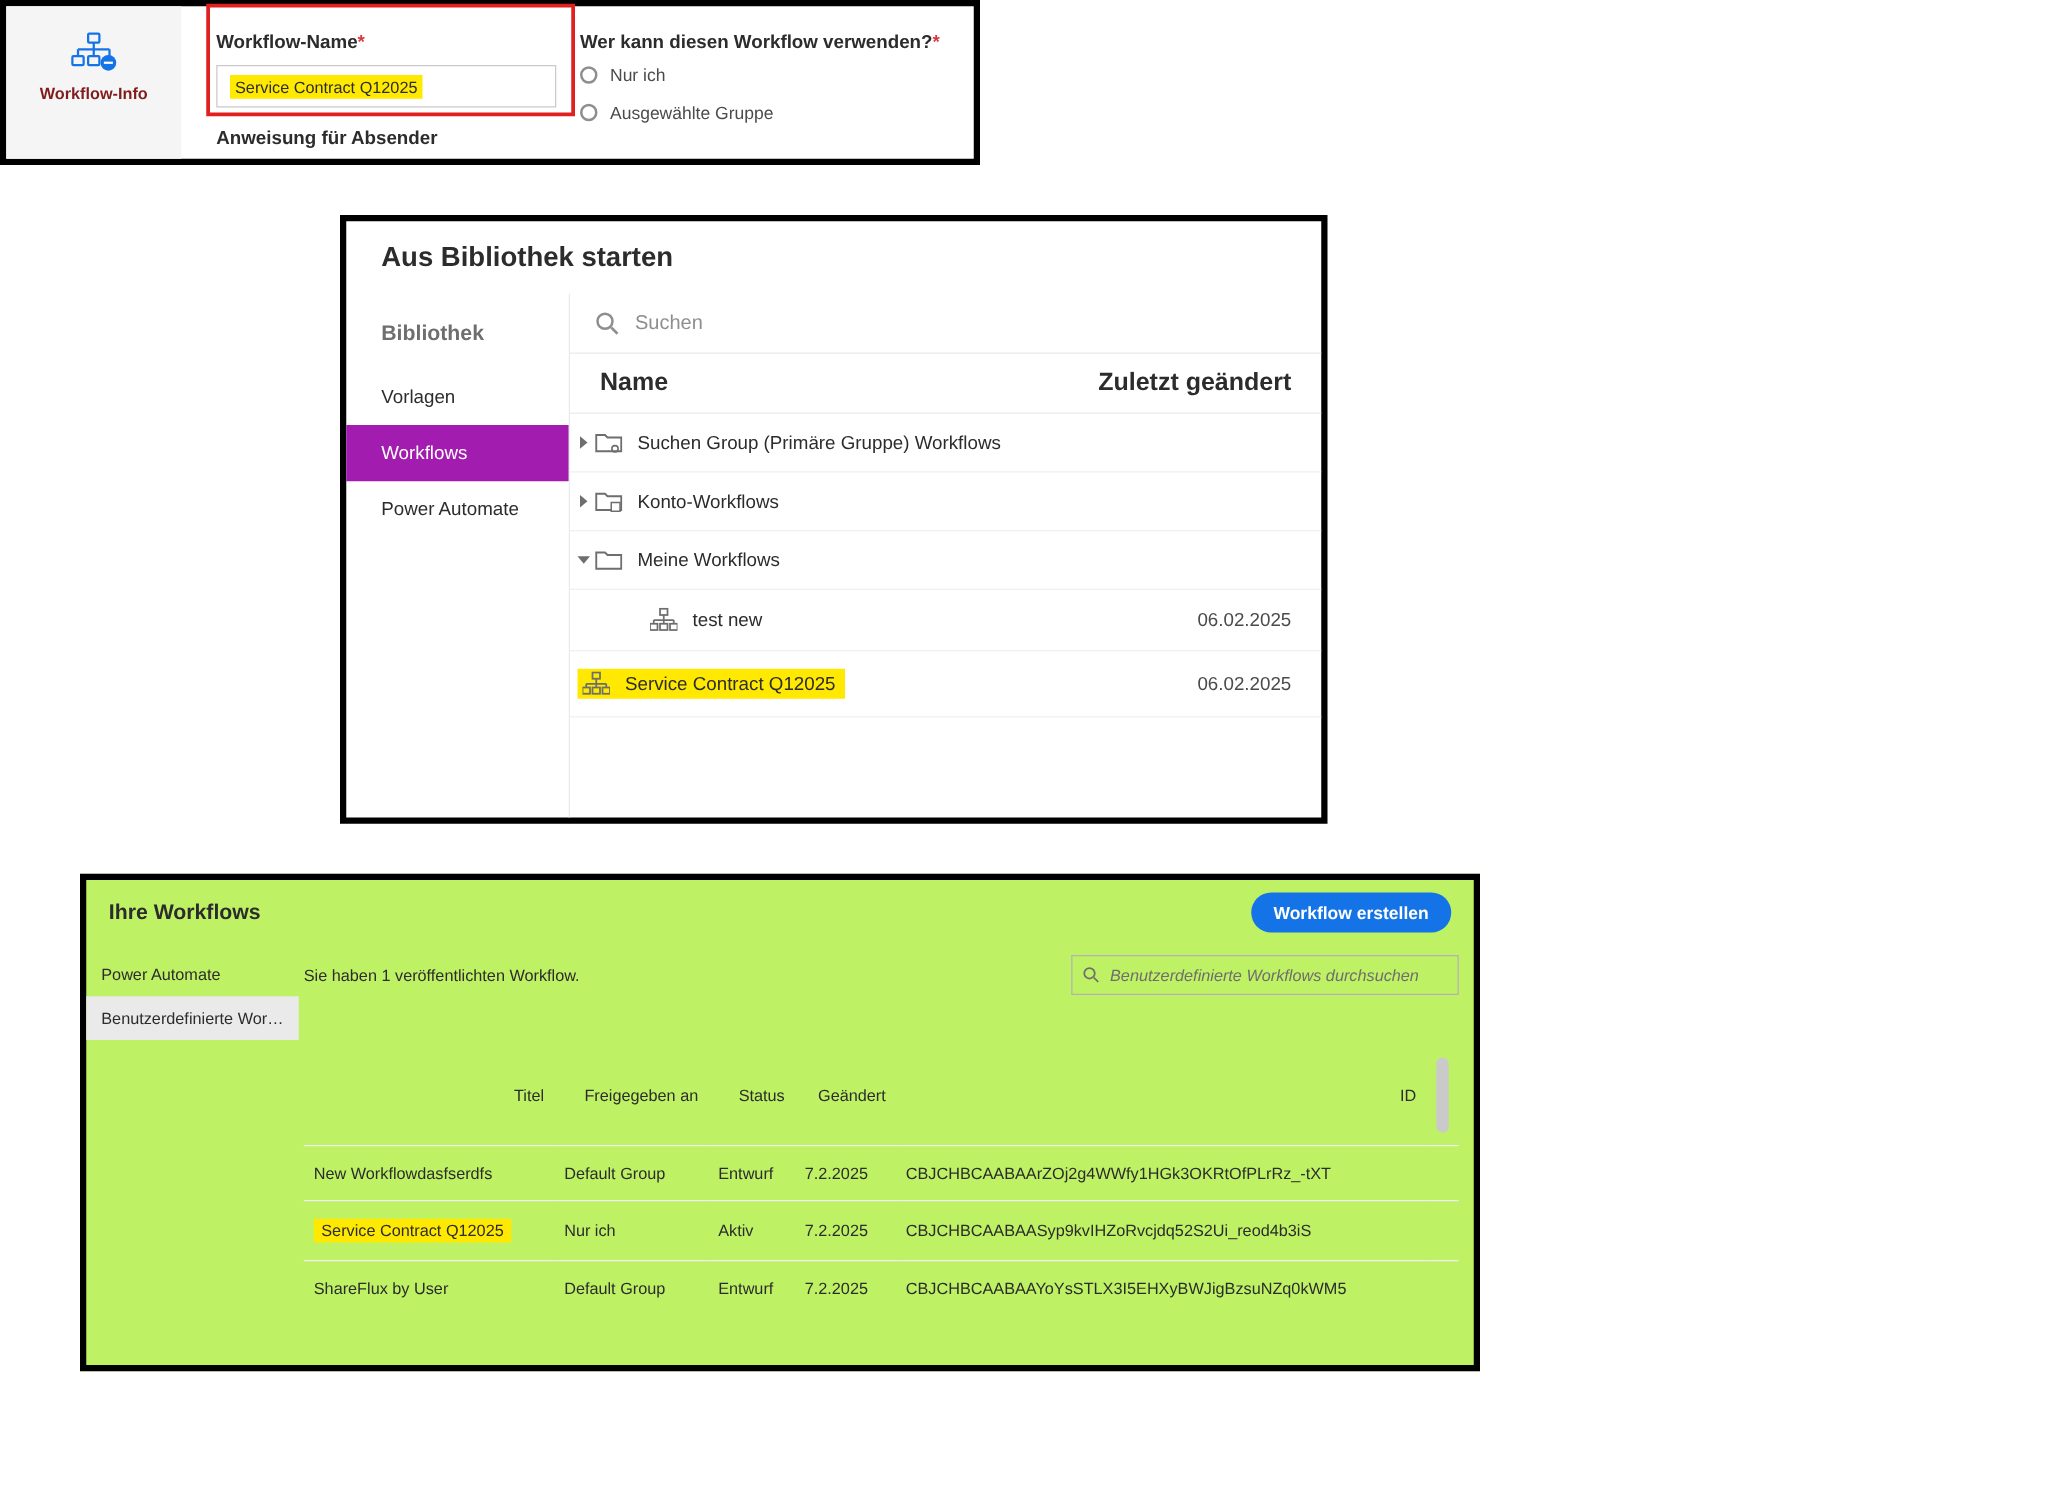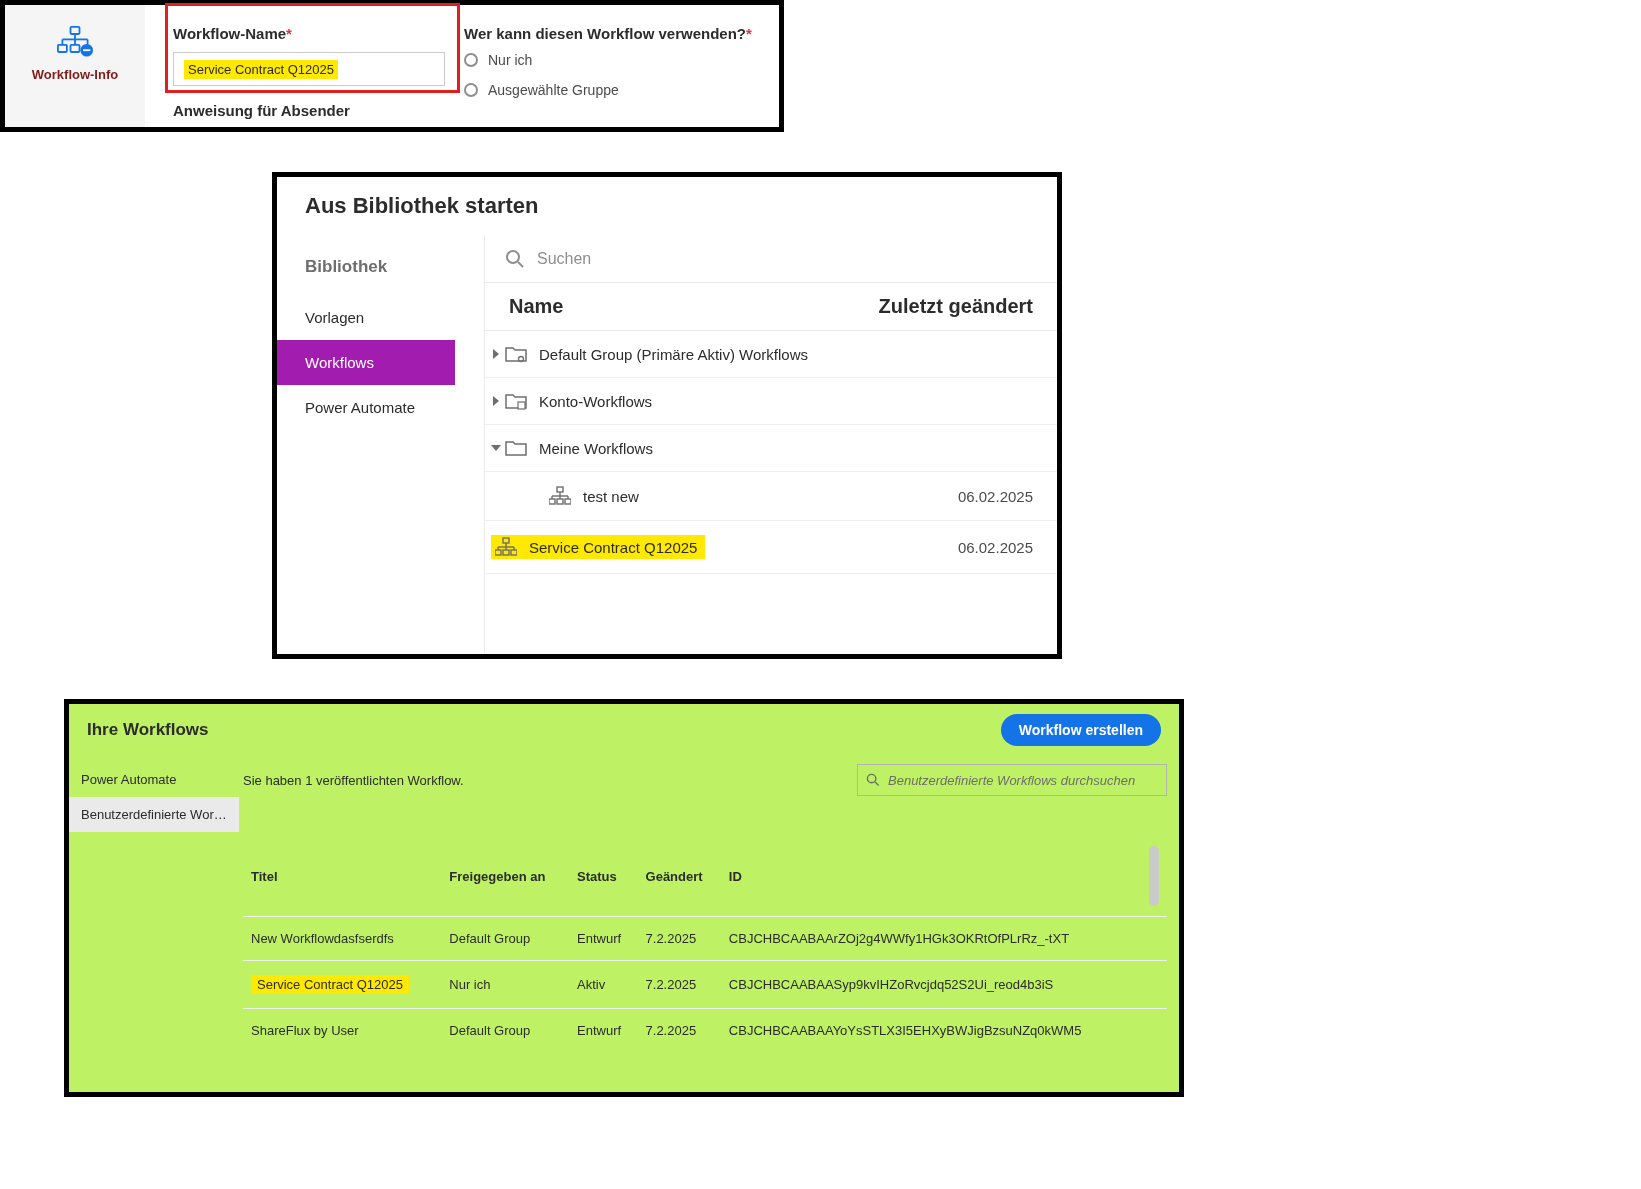--- a/index.html
+++ b/index.html
@@ -17,21 +17,21 @@
   .red-frame { border: 3px solid #e01f1f; padding: 3px 3px 3px 3px; width: 295px; position: absolute; top: -2px; left: 160px; height: 90px; pointer-events:none;}
   .text-input { border:1px solid #cacaca; width: 272px; height: 34px; font-size:13px; padding: 0 10px; display:flex; align-items:center; }
   .hl-yellow { background: #ffe900; display:inline-block; padding: 2px 4px; }
   .radio-row { display:flex; align-items:center; font-size:14px; color:#4b4b4b; margin-bottom:14px; }
   .radio { width:14px; height:14px; border:2px solid #8e8e8e; border-radius:50%; margin-right:10px; }
   .sub-label { font-size:15px; font-weight:600; margin-top:16px; }
 
   
   .panel2 { width: 790px; border:5px solid #000; margin-left:272px; margin-bottom:40px; background:#fff;}
   .p2-title { font-size:22px; font-weight:700; padding: 16px 28px; }
-  .p2-body { display:flex;gap:29px; }
+  .p2-body { display:flex; }
   .p2-side { width:178px; }
   .p2-side-title { font-size:17px; color:#6e6e6e; font-weight:600; padding: 22px 0 18px 28px; }
   .p2-side-item { font-size:15px; padding: 14px 0 14px 28px; color:#2c2c2c; cursor:pointer;}
   .p2-side-item.active { background:#a21caf; color:#fff; }
   .p2-main { flex:1; border-left:1px solid #eaeaea; }
   .p2-search { display:flex; align-items:center; height:48px; border-bottom:1px solid #eaeaea; padding-left:20px; color:#8e8e8e; font-size:16px;}
   .p2-search svg { margin-right:12px; }
   .p2-header { display:flex; justify-content:space-between; padding: 12px 24px; font-size:20px; font-weight:700; border-bottom:1px solid #eaeaea;}
   .p2-row { display:flex; align-items:center; padding: 14px 24px 14px 6px; border-bottom:1px solid #f0f0f0; font-size:15px; justify-content:space-between;}
   .p2-row-left { display:flex; align-items:center; }
@@ -51,21 +51,21 @@
   .p3-body { display:flex; }
   .p3-side { width:170px; padding-top:6px;}
   .p3-side-item { font-size:13px; padding:10px 12px; color:#2c2c2c; white-space:nowrap; overflow:hidden; text-overflow:ellipsis;}
   .p3-side-item.active { background:#eaeaea; }
   .p3-main { flex:1; padding: 8px 12px 0 4px;}
   .p3-bar { display:flex; justify-content:space-between; align-items:center; margin-bottom:40px;}
   .p3-msg { font-size:13px; }
   .p3-search { border:1px solid #b3b3b3; height:32px; width:310px; display:flex; align-items:center; padding:0 8px; font-size:13px; color:#6e6e6e; font-style:italic;}
   .p3-search svg { margin-right:8px;}
   table.p3-table { width:100%; border-collapse:collapse; font-size:13px;}
-  .p3-table th { text-align:left; font-weight:700; padding: 10px 8px; margin-left: 31px; }
+  .p3-table th { text-align:right; font-weight:400; padding: 10px 8px; margin-left: 31px; }
   .p3-table td { padding: 14px 8px; border-top:1px solid #f0f0f0; color:#2c2c2c;}
   .cell-hl { background:#ffe900; padding:2px 6px; display:inline-block;}
   .scroll-hint { width:10px; background:#cacaca; height:60px; border-radius:5px;}
   .p3-scroll-col { width:14px; vertical-align:top;}
 </style>
 </head>
 <body>
 
 <div class="panel1">
   <div class="red-frame"></div>
@@ -128,21 +128,21 @@
         <span>Zuletzt geändert</span>
       </div>
 
       <div class="p2-row">
         <div class="p2-row-left">
           <span class="tri"></span>
           <svg class="folder-ic" viewBox="0 0 22 18">
               <path d="M1 3h7l2 2h11v11H1z" fill="none" stroke="#6e6e6e" stroke-width="1.5"></path>
               <circle cx="16" cy="14" r="2.5" fill="none" stroke="#6e6e6e" stroke-width="1.3"></circle>
             </svg>
-          <span>Default Group (Primäre Aktiv) Workflows</span>
+          <span>Suchen Group (Primäre Gruppe) Workflows</span>
         </div>
       </div>
 
       <div class="p2-row">
         <div class="p2-row-left">
           <span class="tri"></span>
           <svg class="folder-ic" viewBox="0 0 22 18">
               <path d="M1 3h7l2 2h11v11H1z" fill="none" stroke="#6e6e6e" stroke-width="1.5"></path>
               <rect x="13" y="10" width="7" height="7" fill="#fff" stroke="#6e6e6e" stroke-width="1.2"></rect>
             </svg>

